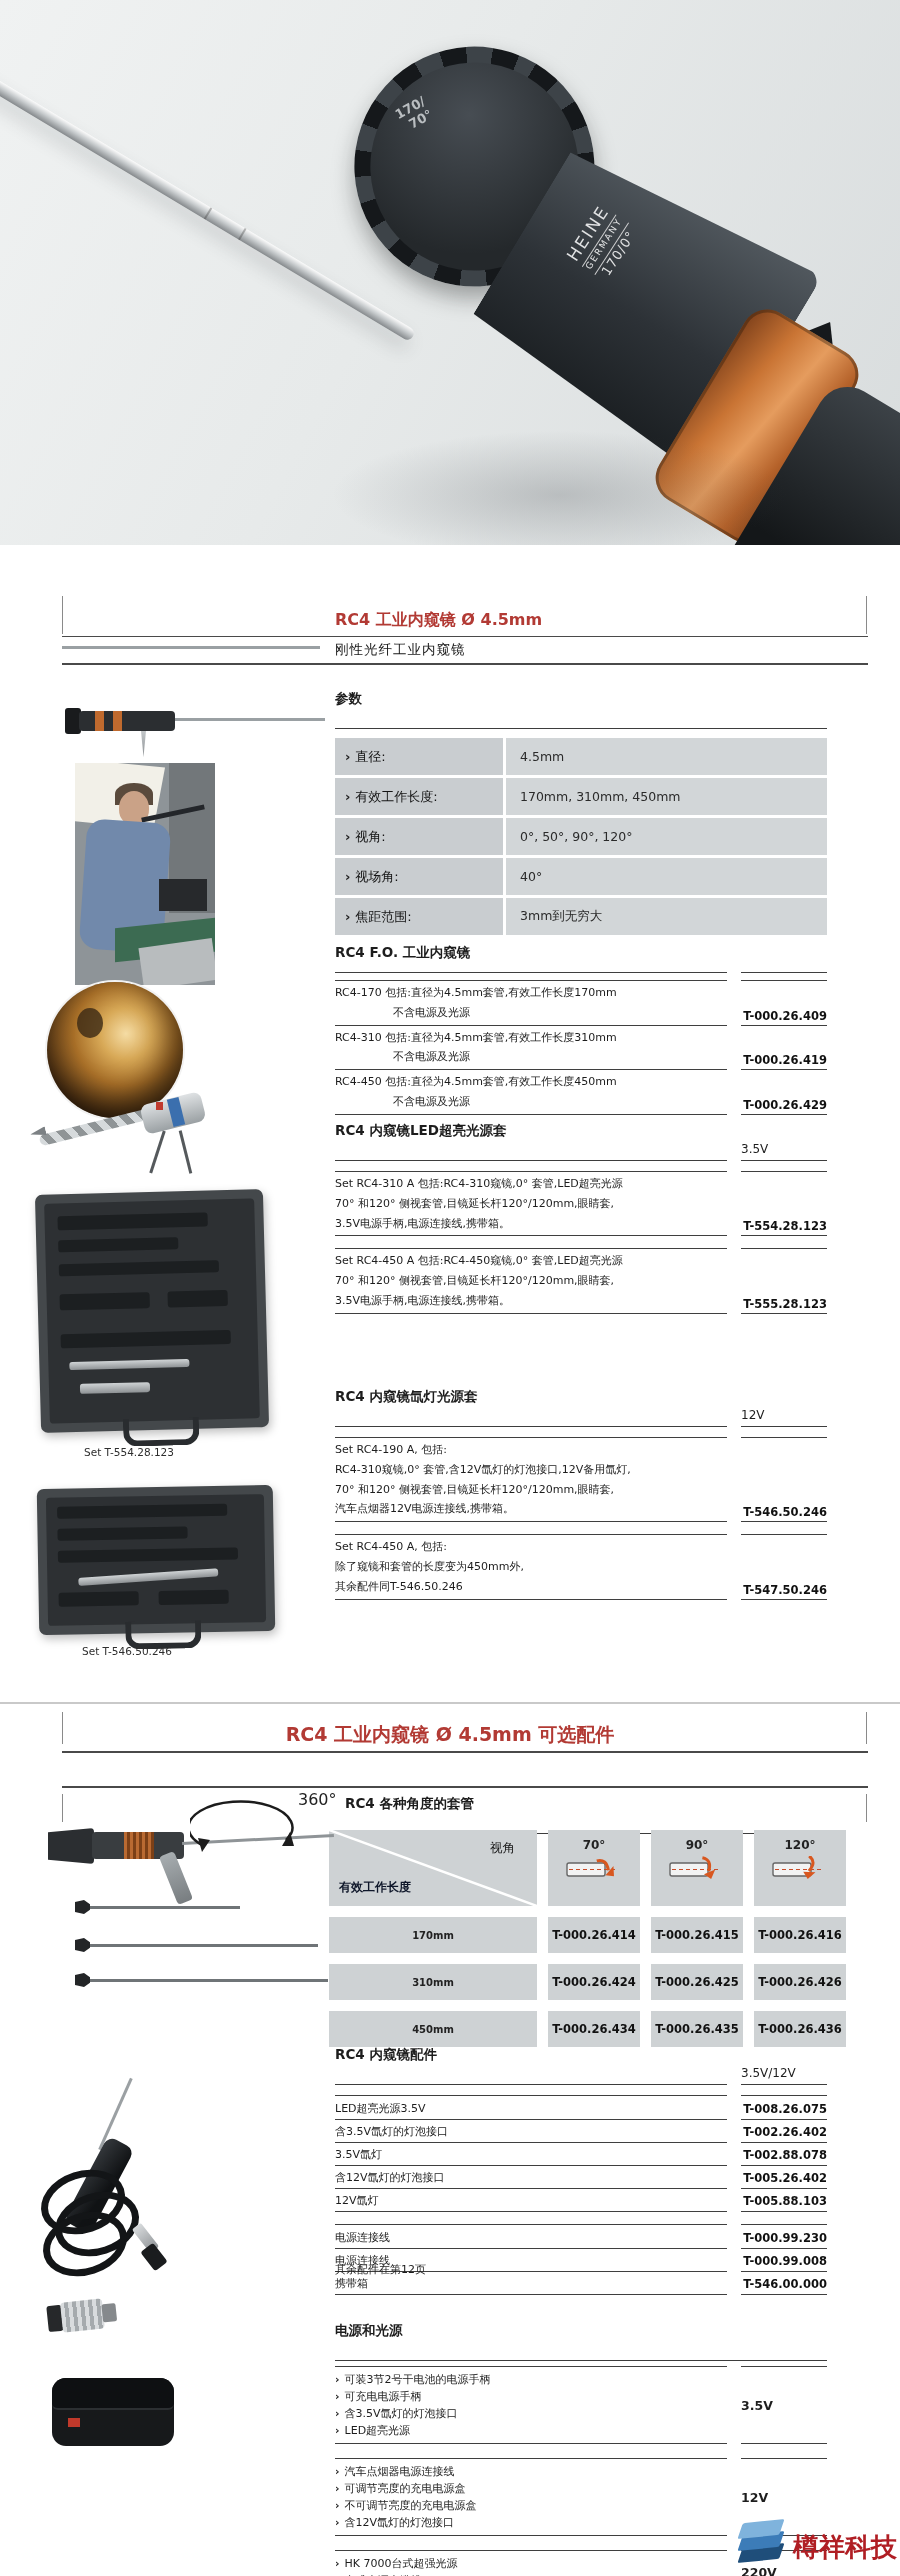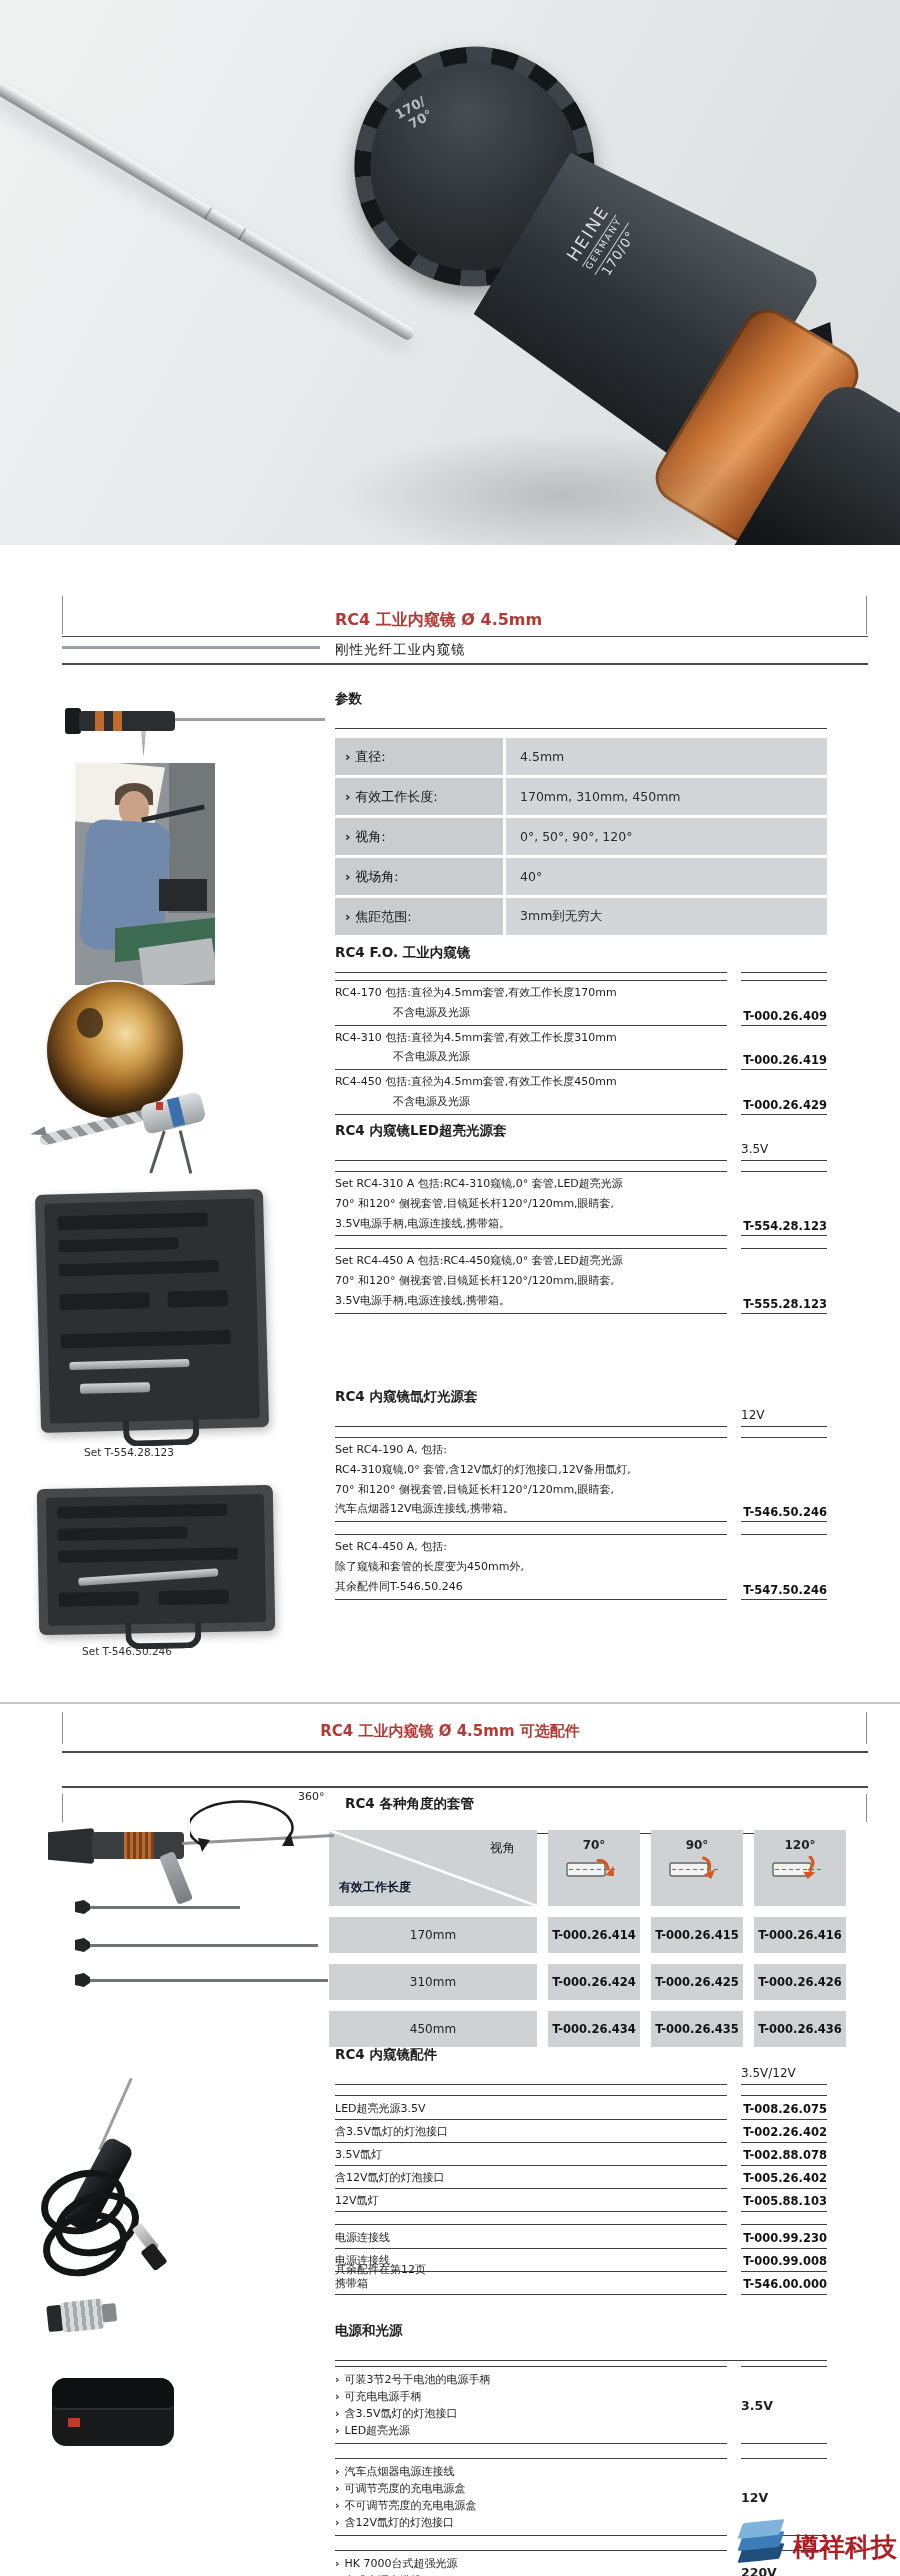--- a/index.html
+++ b/index.html
@@ -66,21 +66,21 @@
   
   .stable{position:absolute;left:329px;top:1830px;width:497px;display:grid;
           grid-template-columns:208px 92px 92px 92px;gap:11px;font-size:11px;}
   .scell{background:#ced2d4;display:flex;align-items:center;justify-content:center;}
   .diag{position:relative;height:76px;}
   .diag svg{position:absolute;inset:0;width:100%;height:100%;}
   .diag .dt{position:absolute;right:22px;top:10px;font-size:12.5px;color:#151515;}
   .diag .db{position:absolute;left:10px;bottom:10px;font-size:12px;font-weight:bold;color:#0f172a;}
   .ahead{flex-direction:column;justify-content:flex-start;padding-top:8px;height:68px;}
   .aval{font-weight:bold;font-size:12px;margin-bottom:4px;}
-  .slen{height:36px;font-weight:normal;font-size:12px;}
+  .slen{height:36px;font-weight:bold;font-size:10px;}
   .spart{height:36px;}
   
   .arow .al,.arow .side{border-bottom:1.6px solid #3f3f3f;padding:3px 0 3px;}
   .arow{margin-top:1px;}
   
   .pgroup{display:flex;gap:14px;padding:2px 0;}
   .bline{line-height:17px;}
   .vlabel{display:flex;align-items:center;font-weight:bold;font-size:12.5px;}
   
   .art{position:absolute;}
@@ -129,21 +129,21 @@
   .scope360{left:40px;top:1788px;width:300px;height:105px;}
   .scope360 .eyec{position:absolute;left:8px;top:40px;width:46px;height:36px;background:#2b2e31;
       clip-path:polygon(0 12%,100% 0,100% 100%,0 88%);border-radius:4px;}
   .scope360 .bod{position:absolute;left:52px;top:44px;width:92px;height:27px;background:#393d40;border-radius:4px;}
   .scope360 .kn{position:absolute;left:84px;top:44px;width:30px;height:27px;
       background:repeating-linear-gradient(90deg,#b96a32 0 3px,#7c4017 3px 6px);}
   .scope360 .trg{position:absolute;left:128px;top:64px;width:16px;height:52px;background:linear-gradient(#a7adb0,#787d80);
       transform:rotate(-22deg);border-radius:4px;}
   .scope360 .sh{position:absolute;left:142px;top:50px;width:152px;height:3px;background:#8f9497;transform:rotate(-3deg);}
   .scope360 svg{position:absolute;left:150px;top:0;}
-  .scope360 .lbl{position:absolute;left:258px;top:2px;font-size:11px;color:#222;}
+  .scope360 .lbl{position:absolute;left:258px;top:2px;font-size:16px;color:#222;}
   .probe{position:absolute;height:18px;}
   .probe .hd{position:absolute;left:0;top:2px;width:15px;height:14px;background:#232527;
       clip-path:polygon(0 15%,60% 0,100% 30%,100% 70%,60% 100%,0 85%);}
   .probe .sh{position:absolute;left:15px;top:8px;height:2.5px;background:#6f7477;}
   .handleart{left:28px;top:2075px;width:165px;height:215px;}
   .handleart .pr{position:absolute;left:86px;top:0px;width:2.5px;height:78px;background:#9ba0a3;transform:rotate(24deg);}
   .handleart .hd{position:absolute;left:56px;top:62px;width:30px;height:96px;border-radius:9px;
       background:linear-gradient(100deg,#35393d,#101214 70%);transform:rotate(28deg);}
   .handleart .coil1,.handleart .coil2,.handleart .coil3{position:absolute;width:72px;height:48px;border-radius:50%;
       border:7px solid #131517;background:transparent;transform:rotate(-18deg);}
@@ -411,21 +411,21 @@
         <div class="hr">
           <i class="main"></i>
           <i class="side"></i>
         </div>
       </div>
   </div>
 
   <div class="rule-abs" style="left:0;top:1702px;width:900px;height:2px;background:#c9c9c9"></div>
   <div class="tick" style="left:62px;top:1712px;height:32px"></div>
   <div class="tick" style="left:866px;top:1712px;height:32px"></div>
-  <div class="center-title title-red" style="top:1722px;font-size:15px">RC4 工业内窥镜 Ø 4.5mm 可选配件</div>
+  <div class="center-title title-red" style="top:1722px;font-size:19px">RC4 工业内窥镜 Ø 4.5mm 可选配件</div>
   <div class="rule-abs" style="left:62px;top:1751px;width:806px;height:2px"></div>
   <div class="rule-abs" style="left:62px;top:1786px;width:806px;height:1.5px"></div>
   <div class="tick" style="left:62px;top:1794px;height:28px"></div>
   <div class="tick" style="left:866px;top:1794px;height:28px"></div>
 
   <div class="sec" style="top:1795px;left:345px;width:497px">
     <div class="sechead">
         <div class="sh">RC4 各种角度的套管</div>
       </div>
   </div>

